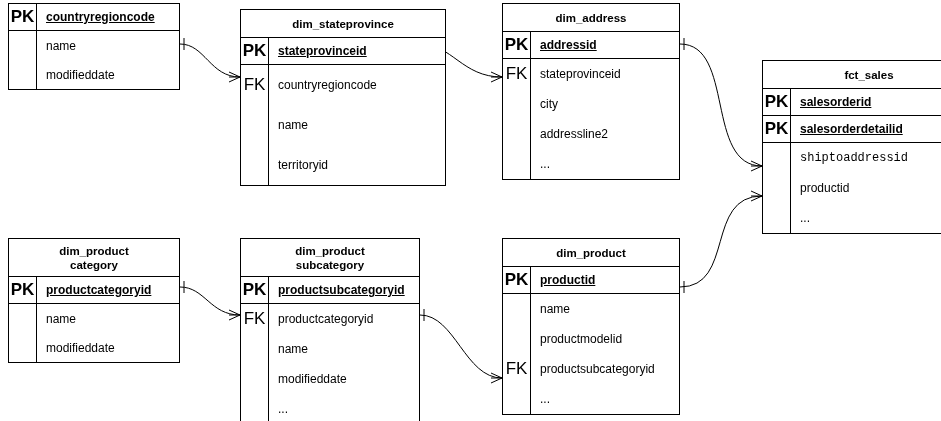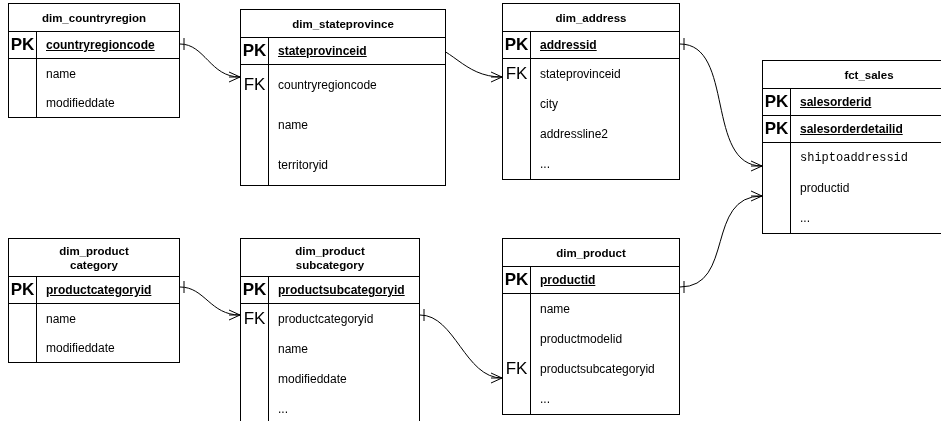--- a/index.html
+++ b/index.html
@@ -127,21 +127,20 @@
       </g>
       <g>
         <path d="M 420,315 C 455,315 465,378 502,378" fill="none" stroke="#000000" stroke-width="1"></path>
         <line x1="424" y1="309" x2="424" y2="321" stroke="#000000" stroke-width="1"></line>
         <path d="M 502,378 L 491,373 M 502,378 L 491,383 M 502,378 L 491,378" fill="none" stroke="#000000" stroke-width="1"></path>
       </g>
     </svg>
 
   <div id="entity-layer">
       <div class="entity" style="left: 8px; top: 3px; width: 172px;">
-        <div class="entity-header" style="height: 28px;"><span>dim_countryregion</span></div>
         <div class="pk-row" style="height: 27px;">
           <div class="keycell">PK</div>
           <div class="namecell">countryregioncode</div>
         </div>
         <div class="attr-block" style="height: 58px;">
           <div class="attr-row" style="height: 29px;">
             <div class="keycell empty"></div>
             <div class="namecell">name</div>
           </div>
           <div class="attr-row" style="height: 29px;">

